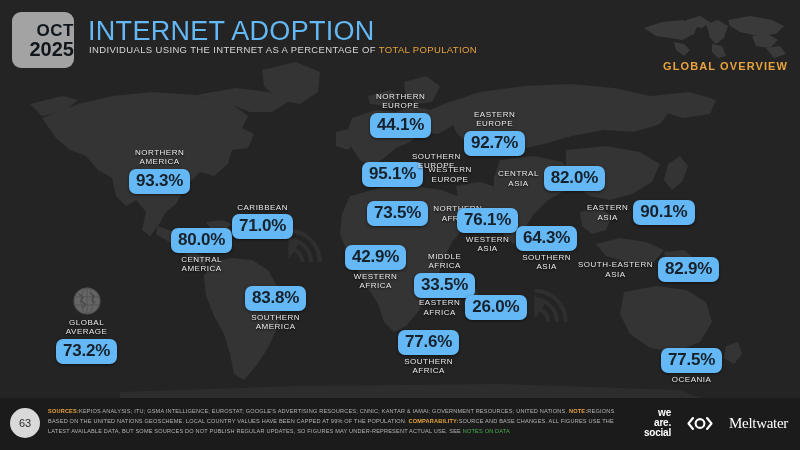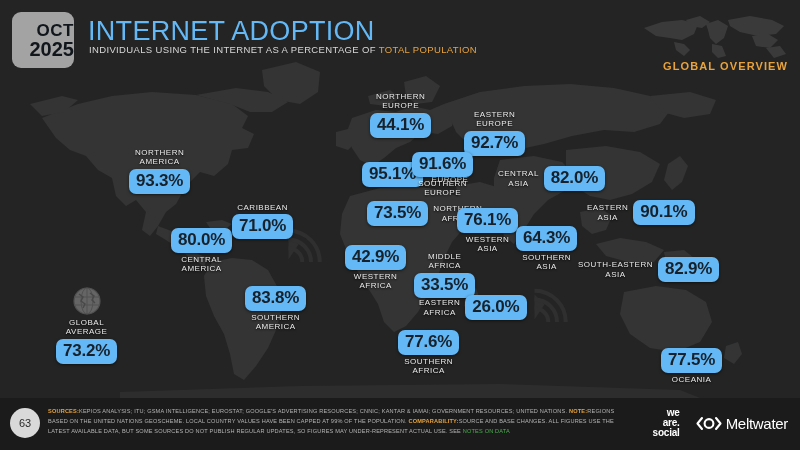--- a/index.html
+++ b/index.html
@@ -100,21 +100,21 @@
   #footnotes {
     position:absolute; left:48px; top:9px; width:580px;
     font-size:5.6px; line-height:1.75; letter-spacing:.18px;
     color:#b4b4b4; text-transform:uppercase;
   }
   #footnotes b { color:#e8a33d; }
   #footnotes .grn { color:#4caf50; }
 
   #logos { position:absolute; right:12px; top:10px; display:flex; align-items:center; gap:16px;text-align:right; }
   #was-logo { font-size:10px; font-weight:bold; line-height:1.0; color:#fff; letter-spacing:-.2px; }
-  #mw-logo { display:flex; align-items:center; gap:4px; color:#fff; }
+  #mw-logo { display:flex; align-items:center; gap:16px; color:#fff;font-family:Liberation Serif, serif; }
   #mw-logo .word { font-size:15px; letter-spacing:-.3px; }
 </style>
 </head>
 <body>
 
 <div id="map-layer">
   <svg viewBox="0 0 800 450" xmlns="http://www.w3.org/2000/svg">
     <defs>
       <g id="wifi-glyph">
         <path d="M2 22 L2 2 L10 10 Z" fill="#3a3a3a"></path>
@@ -285,21 +285,20 @@
       <div class="pill">92.7%</div>
     </div>
     <div class="node n-left" style="left: 362px; top: 162px;">
       <div class="pill">95.1%</div>
       <div class="lbl">
         <div>WESTERN</div>
         <div>EUROPE</div>
       </div>
     </div>
     <div class="node n-below" style="left: 412px; top: 152px;">
-      <div class="pill">91.6%</div>
       <div class="lbl">
         <div>SOUTHERN</div>
         <div>EUROPE</div>
       </div>
     </div>
     <div class="node n-right" style="left: 498px; top: 166px;">
       <div class="pill">82.0%</div>
       <div class="lbl">
         <div>CENTRAL</div>
         <div>ASIA</div>

